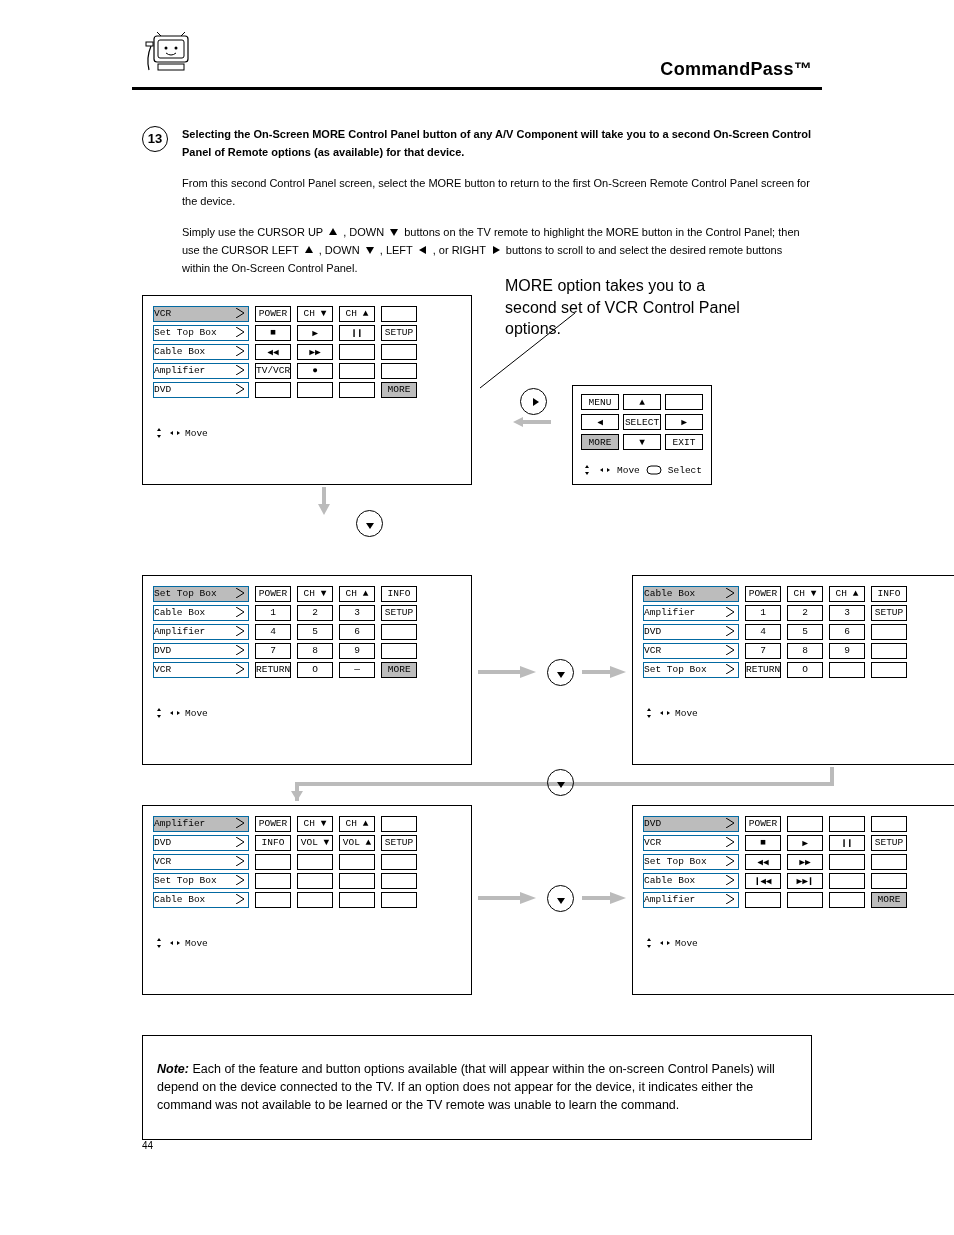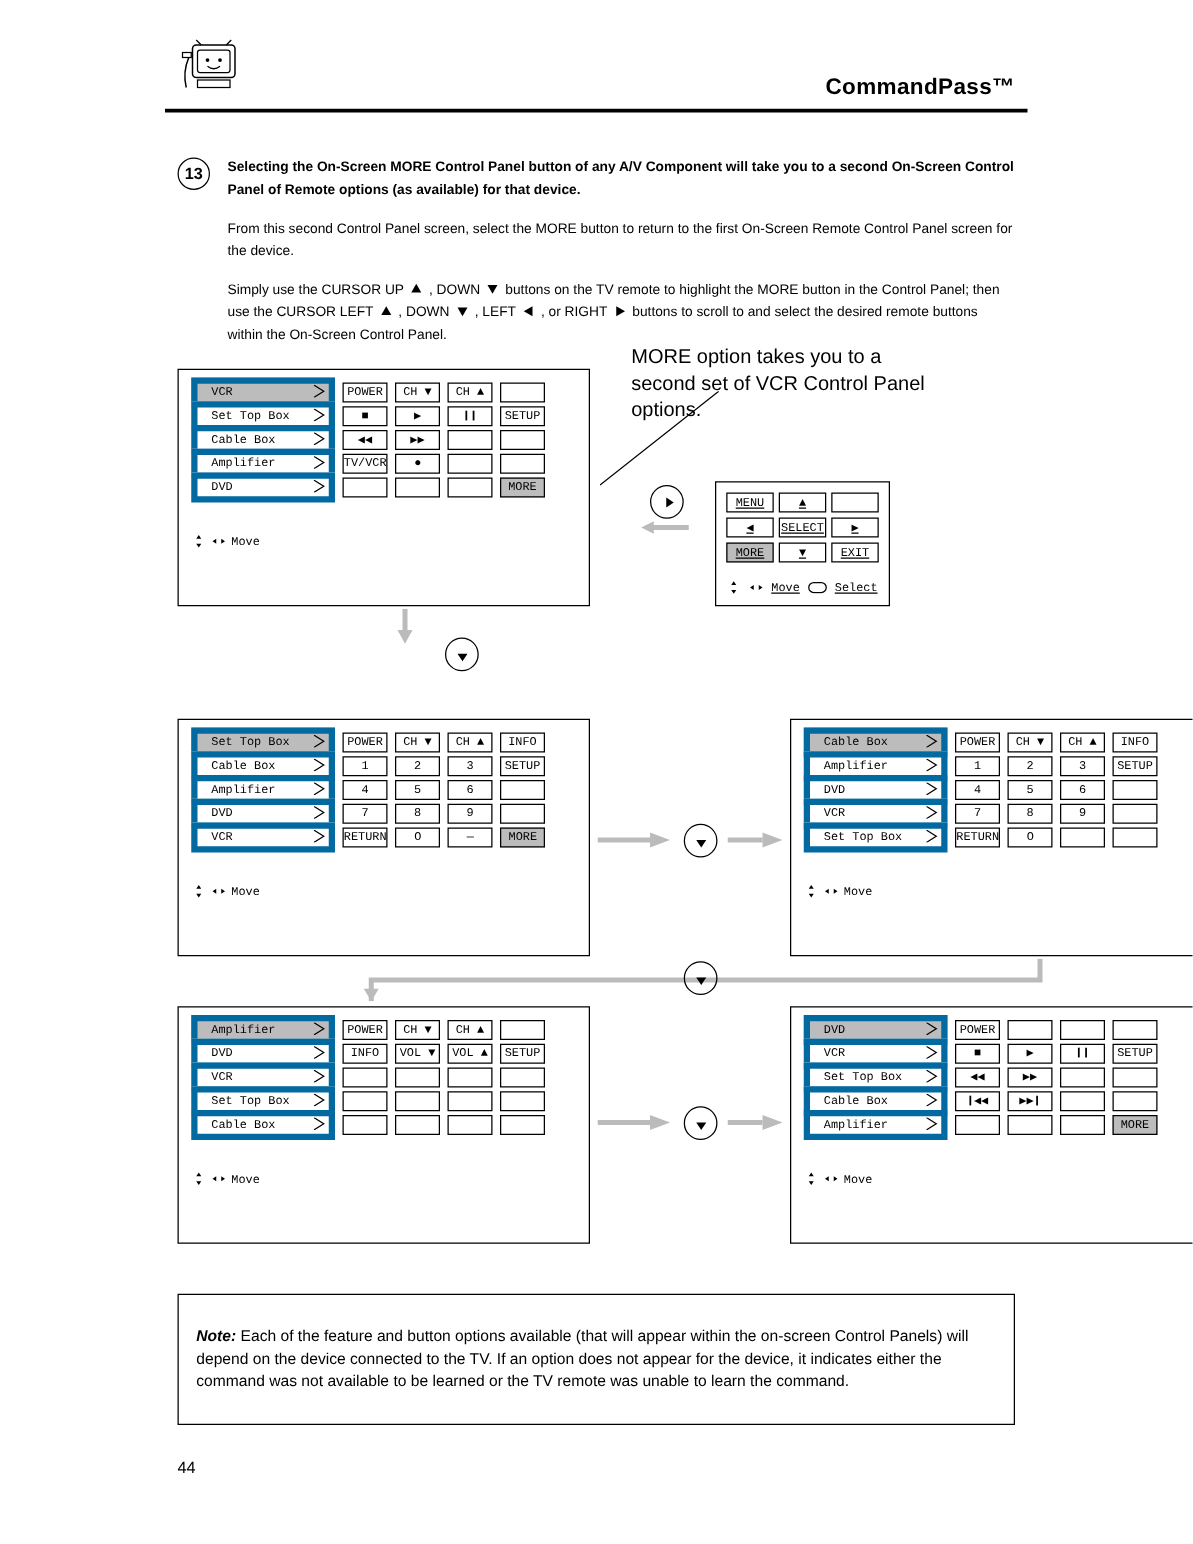--- a/index.html
+++ b/index.html
@@ -9,30 +9,30 @@
   .hdr-title{position:absolute;right:0;bottom:10px;font-weight:bold;font-size:18px;letter-spacing:0.3px;}
   .tv-icon{position:absolute;left:0;top:0;}
   .step{position:relative;margin-top:36px;}
   .circ{position:absolute;left:0;top:0;width:24px;height:24px;border:1.5px solid #000;border-radius:50%;text-align:center;line-height:24px;font-size:13px;font-weight:bold;}
   .step-body{margin-left:40px;font-size:11px;line-height:1.6;}
   .step-body .lead{font-weight:bold;}
   .inline-glyph{display:inline-block;vertical-align:-2px;margin:0 1px;}
   .panel-area{position:relative;margin-top:18px;height:730px;}
   .panel{position:absolute;width:330px;border:1.5px solid #000;padding:10px 10px 8px 10px;box-sizing:border-box;background:#fff;font-family:"Courier New",monospace;font-size:9.5px;}
   .dev-row{display:flex;align-items:center;gap:6px;margin-bottom:4px;height:15px;}
-  .dev-cell{flex:0 0 94px;height:14px;border:5px solid #0369a1;display:flex;align-items:center;padding-left:11px;position:relative;background:#fff;}
+  .dev-cell{flex:0 0 94px;height:14px;border:1px solid #0369a1;display:flex;align-items:center;padding-left:0;position:relative;background:#fff;}
   .dev-cell.sel{background:#bcbcbc;}
   .dev-cell .arw{position:absolute;right:2px;top:1px;}
   .btn{flex:0 0 34px;height:14px;border:1px solid #000;display:flex;align-items:center;justify-content:center;background:#fff;}
   .btn.more{flex:0 0 34px;background:#bcbcbc;}
   .hint{margin-top:30px;display:flex;align-items:center;gap:4px;}
   .hint2{margin-top:14px;display:flex;align-items:center;gap:6px;}
   .note-box{border:1px solid #000;margin-top:10px;padding:24px 14px;font-size:12.5px;line-height:1.45;}
   .note-box .lead{font-weight:bold;font-style:italic;}
-  .pagenum{margin-top:26px;font-size:13px;}
+  .pagenum{font-size:10px;}
   
   .flow-circ{position:absolute;width:25px;height:25px;border:1.3px solid #000;border-radius:50%;display:flex;align-items:center;justify-content:center;}
   .flow-arrow{position:absolute;}
   .sub-panel{position:absolute;width:140px;border:1.5px solid #000;padding:8px 8px;box-sizing:border-box;background:#fff;font-family:"Courier New",monospace;font-size:9.5px;}
   .sub-row{display:flex;gap:4px;margin-bottom:4px;}
   .sbtn{flex:1;height:14px;border:1px solid #000;display:flex;align-items:center;justify-content:center;background:#fff;}
   .sbtn.more{background:#bcbcbc;}
   svg{display:block;}
 </style>
 </head>
@@ -150,21 +150,21 @@
           </svg>
           <span>Move</span>
         </div>
       </div>
 
     <div style="position:absolute;left:363px;top:-20px;font-size:16px;line-height:1.35;width:255px;">MORE option takes you to a second set of VCR Control Panel options.</div>
     <svg style="position:absolute;left:338px;top:18px;" width="100" height="80">
         <line x1="0" y1="75" x2="95" y2="0" stroke="#000" stroke-width="1"></line>
       </svg>
 
-    <div class="sub-panel" style="left:430px;top:90px;height:100px;text-decoration:underline;">
+    <div class="sub-panel" style="left:430px;top:90px;height:100px;">
       <div class="sub-row">
         <div class="sbtn">MENU</div>
         <div class="sbtn">▲</div>
         <div class="sbtn"></div>
       </div>
       <div class="sub-row">
         <div class="sbtn">◀</div>
         <div class="sbtn">SELECT</div>
         <div class="sbtn">▶</div>
       </div>

